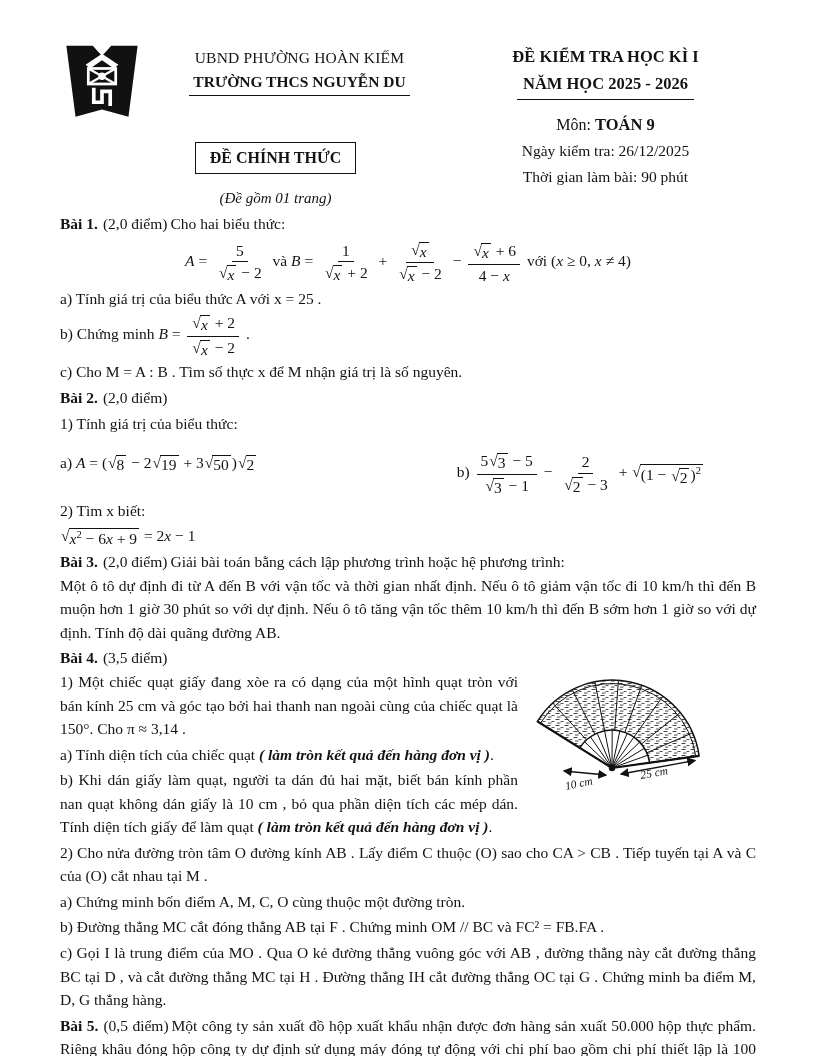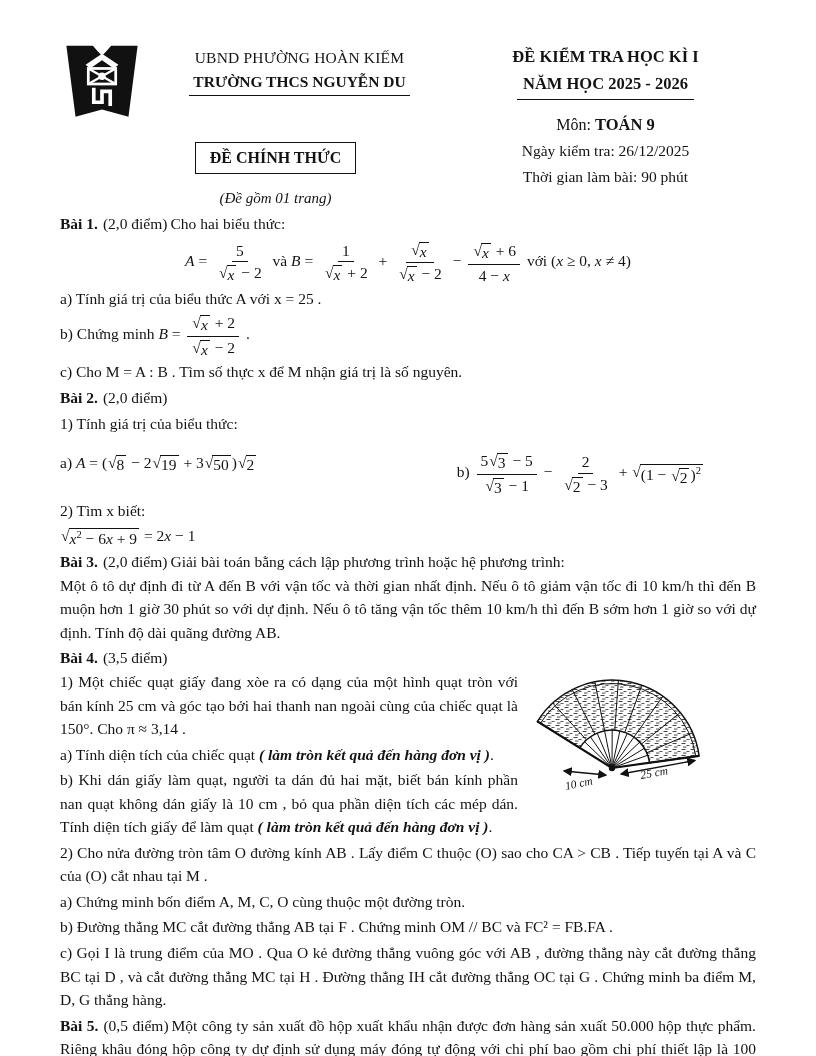--- a/index.html
+++ b/index.html
@@ -236,20 +236,20 @@
       <line x1="93" y1="110" x2="167" y2="96.5" stroke="#111" stroke-width="1.3" marker-start="url(#arr)" marker-end="url(#arr)"></line>
       <text x="38" y="126" transform="rotate(-12 38 126)" font-size="11.5" font-style="italic" font-family="Liberation Serif, serif" fill="#111">10 cm</text>
       <text x="113" y="115" transform="rotate(-10 113 115)" font-size="11.5" font-style="italic" font-family="Liberation Serif, serif" fill="#111">25 cm</text>
     </svg>
     <p class="just">1) Một chiếc quạt giấy đang xòe ra có dạng của một hình quạt tròn với bán kính 25 cm và góc tạo bởi hai thanh nan ngoài cùng của chiếc quạt là 150°. Cho π ≈ 3,14 .</p>
     <p class="item just"><span>a) Tính diện tích của chiếc quạt </span><span class="note">( làm tròn kết quả đến hàng đơn vị )</span><span>.</span></p>
     <p class="item just"><span>b) Khi dán giấy làm quạt, người ta dán đủ hai mặt, biết bán kính phần nan quạt không dán giấy là 10 cm , bỏ qua phần diện tích các mép dán. Tính diện tích giấy để làm quạt </span><span class="note">( làm tròn kết quả đến hàng đơn vị )</span><span>.</span></p>
   </div>
   <p class="just item">2) Cho nửa đường tròn tâm O đường kính AB . Lấy điểm C thuộc (O) sao cho CA &gt; CB . Tiếp tuyến tại A và C của (O) cắt nhau tại M .</p>
   <p class="item">a) Chứng minh bốn điểm A, M, C, O cùng thuộc một đường tròn.</p>
-  <p class="item">b) Đường thẳng MC cắt đường thẳng AB tại F . Chứng minh OM // BC và FC² = FB.FA .</p>
+  <p class="item">b) Đường thẳng MC cắt đóng thẳng AB tại F . Chứng minh OM // BC và FC² = FB.FA .</p>
   <p class="item just">c) Gọi I là trung điểm của MO . Qua O kẻ đường thẳng vuông góc với AB , đường thẳng này cắt đường thẳng BC tại D , và cắt đường thẳng MC tại H . Đường thẳng IH cắt đường thẳng OC tại G . Chứng minh ba điểm M, D, G thẳng hàng.</p>
 
   <p class="bai just">
     <span class="blab">Bài 5.</span><span class="bpts">(0,5 điểm)</span><span>Một công ty sản xuất đồ hộp xuất khẩu nhận được đơn hàng sản xuất 50.000 hộp thực phẩm. Riêng khâu đóng hộp công ty dự định sử dụng máy đóng tự động với chi phí bao gồm chi phí thiết lập là 100 nghìn đồng một máy và chi phí để giám sát tất cả các máy là 160 nghìn đồng một giờ. Mỗi giờ máy đóng được 200 hộp. Hỏi công ty nên sử dụng bao nhiêu máy để chi phí đóng hộp là thấp nhất ?</span>
   </p>
 
 </div>
 
 </body></html>

